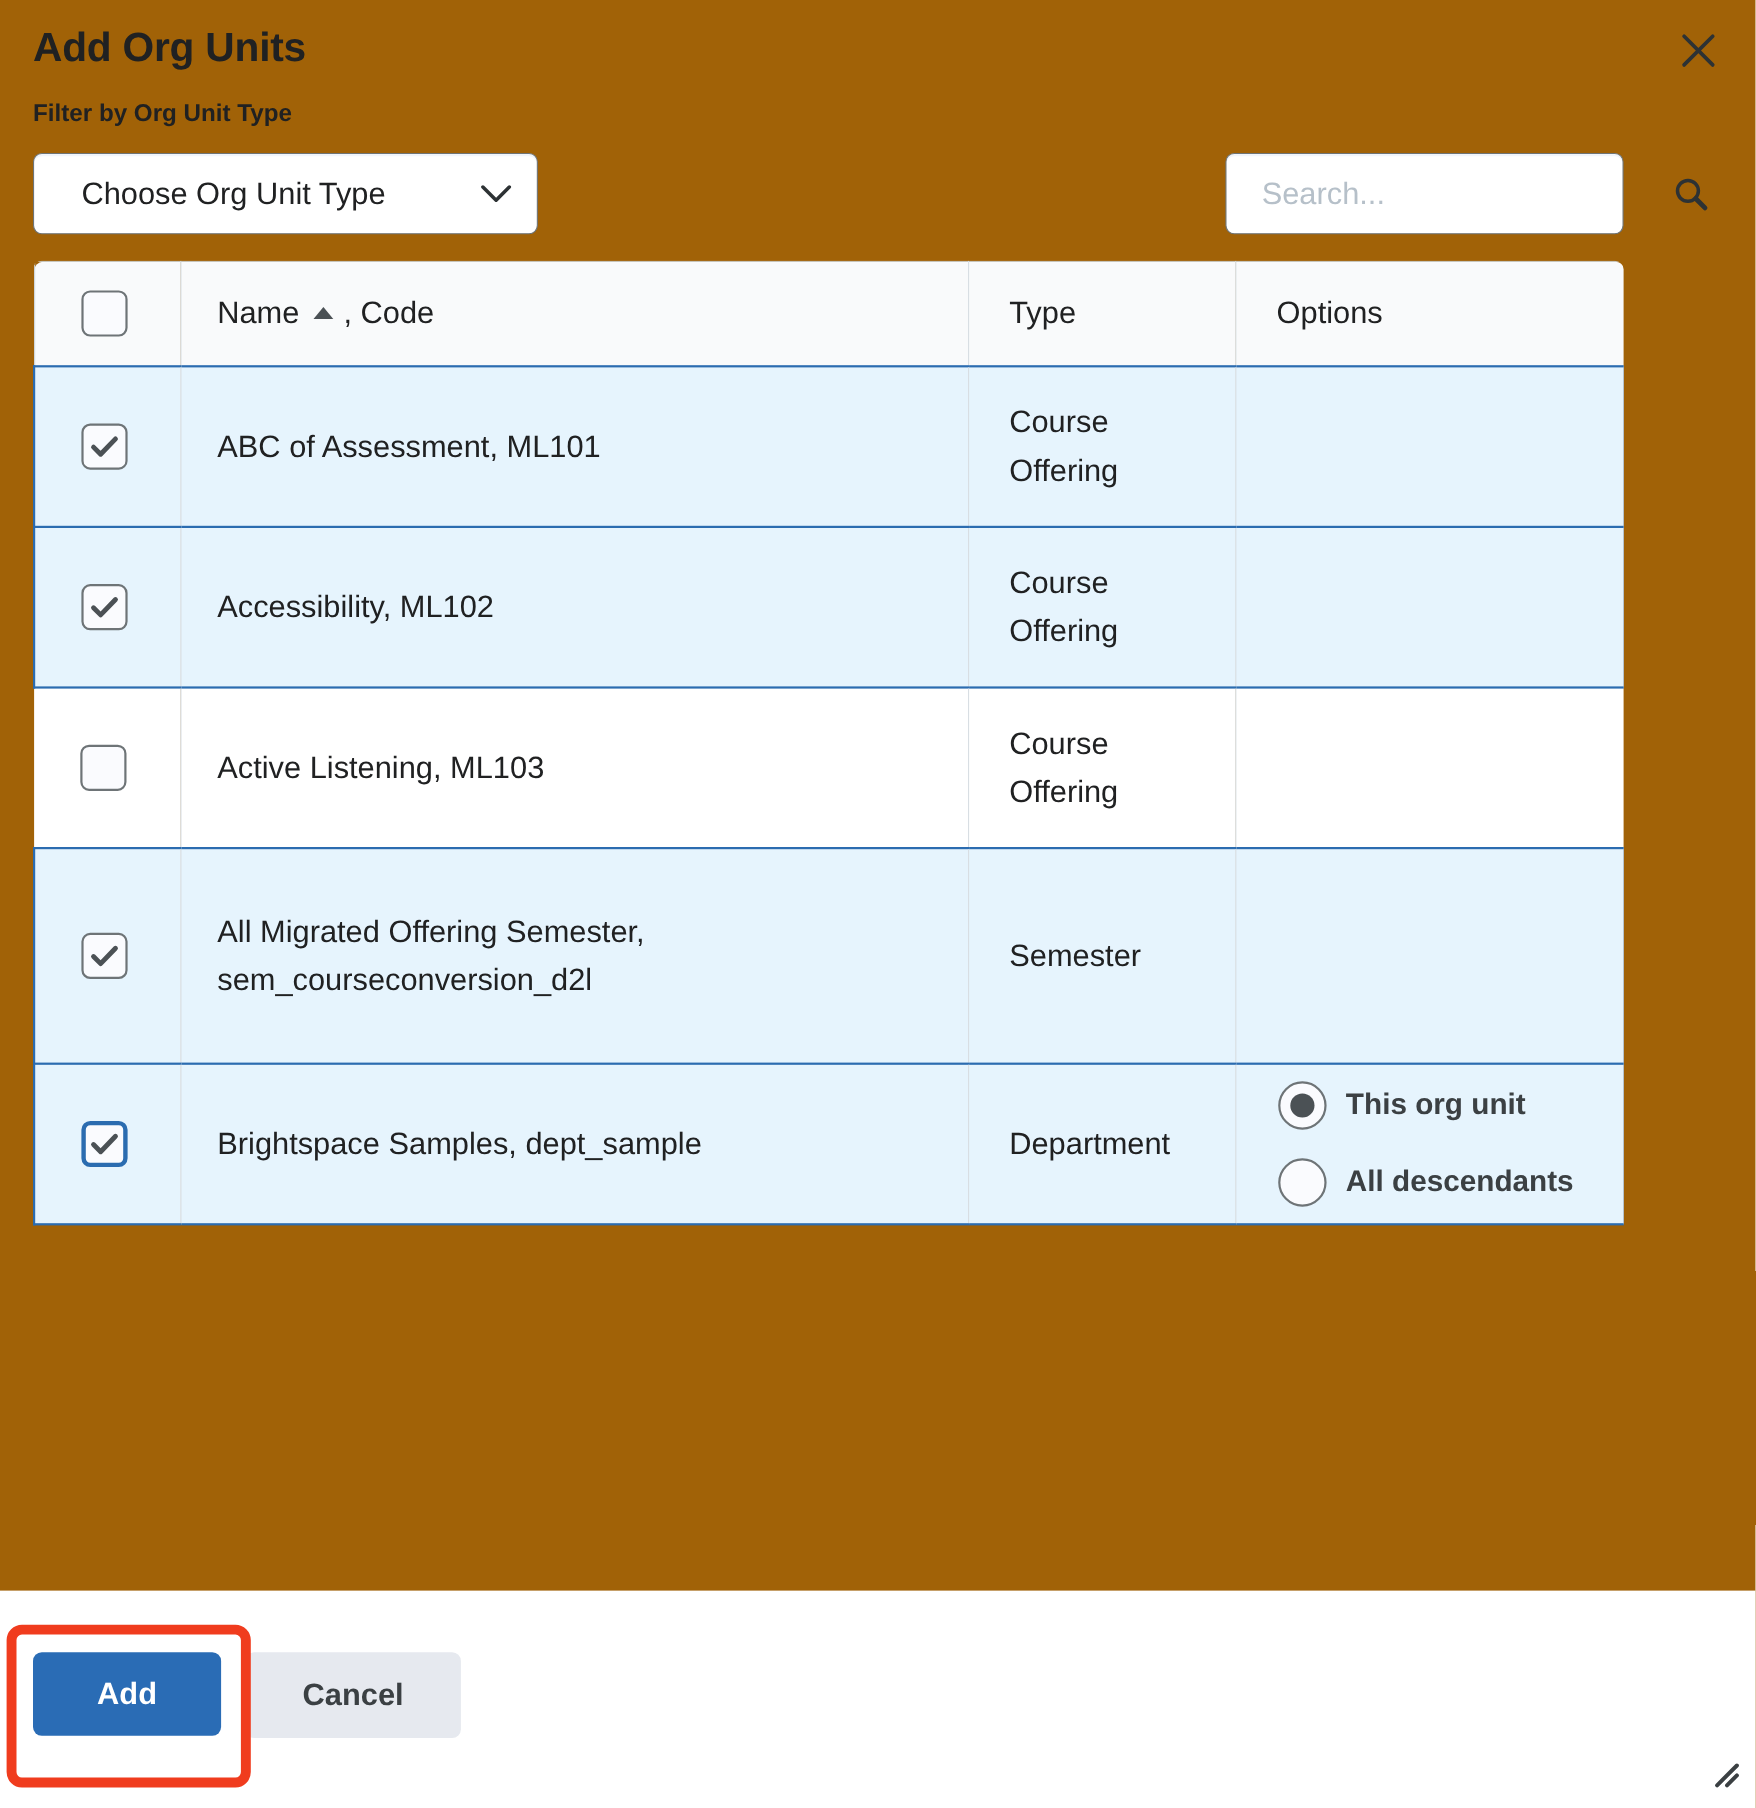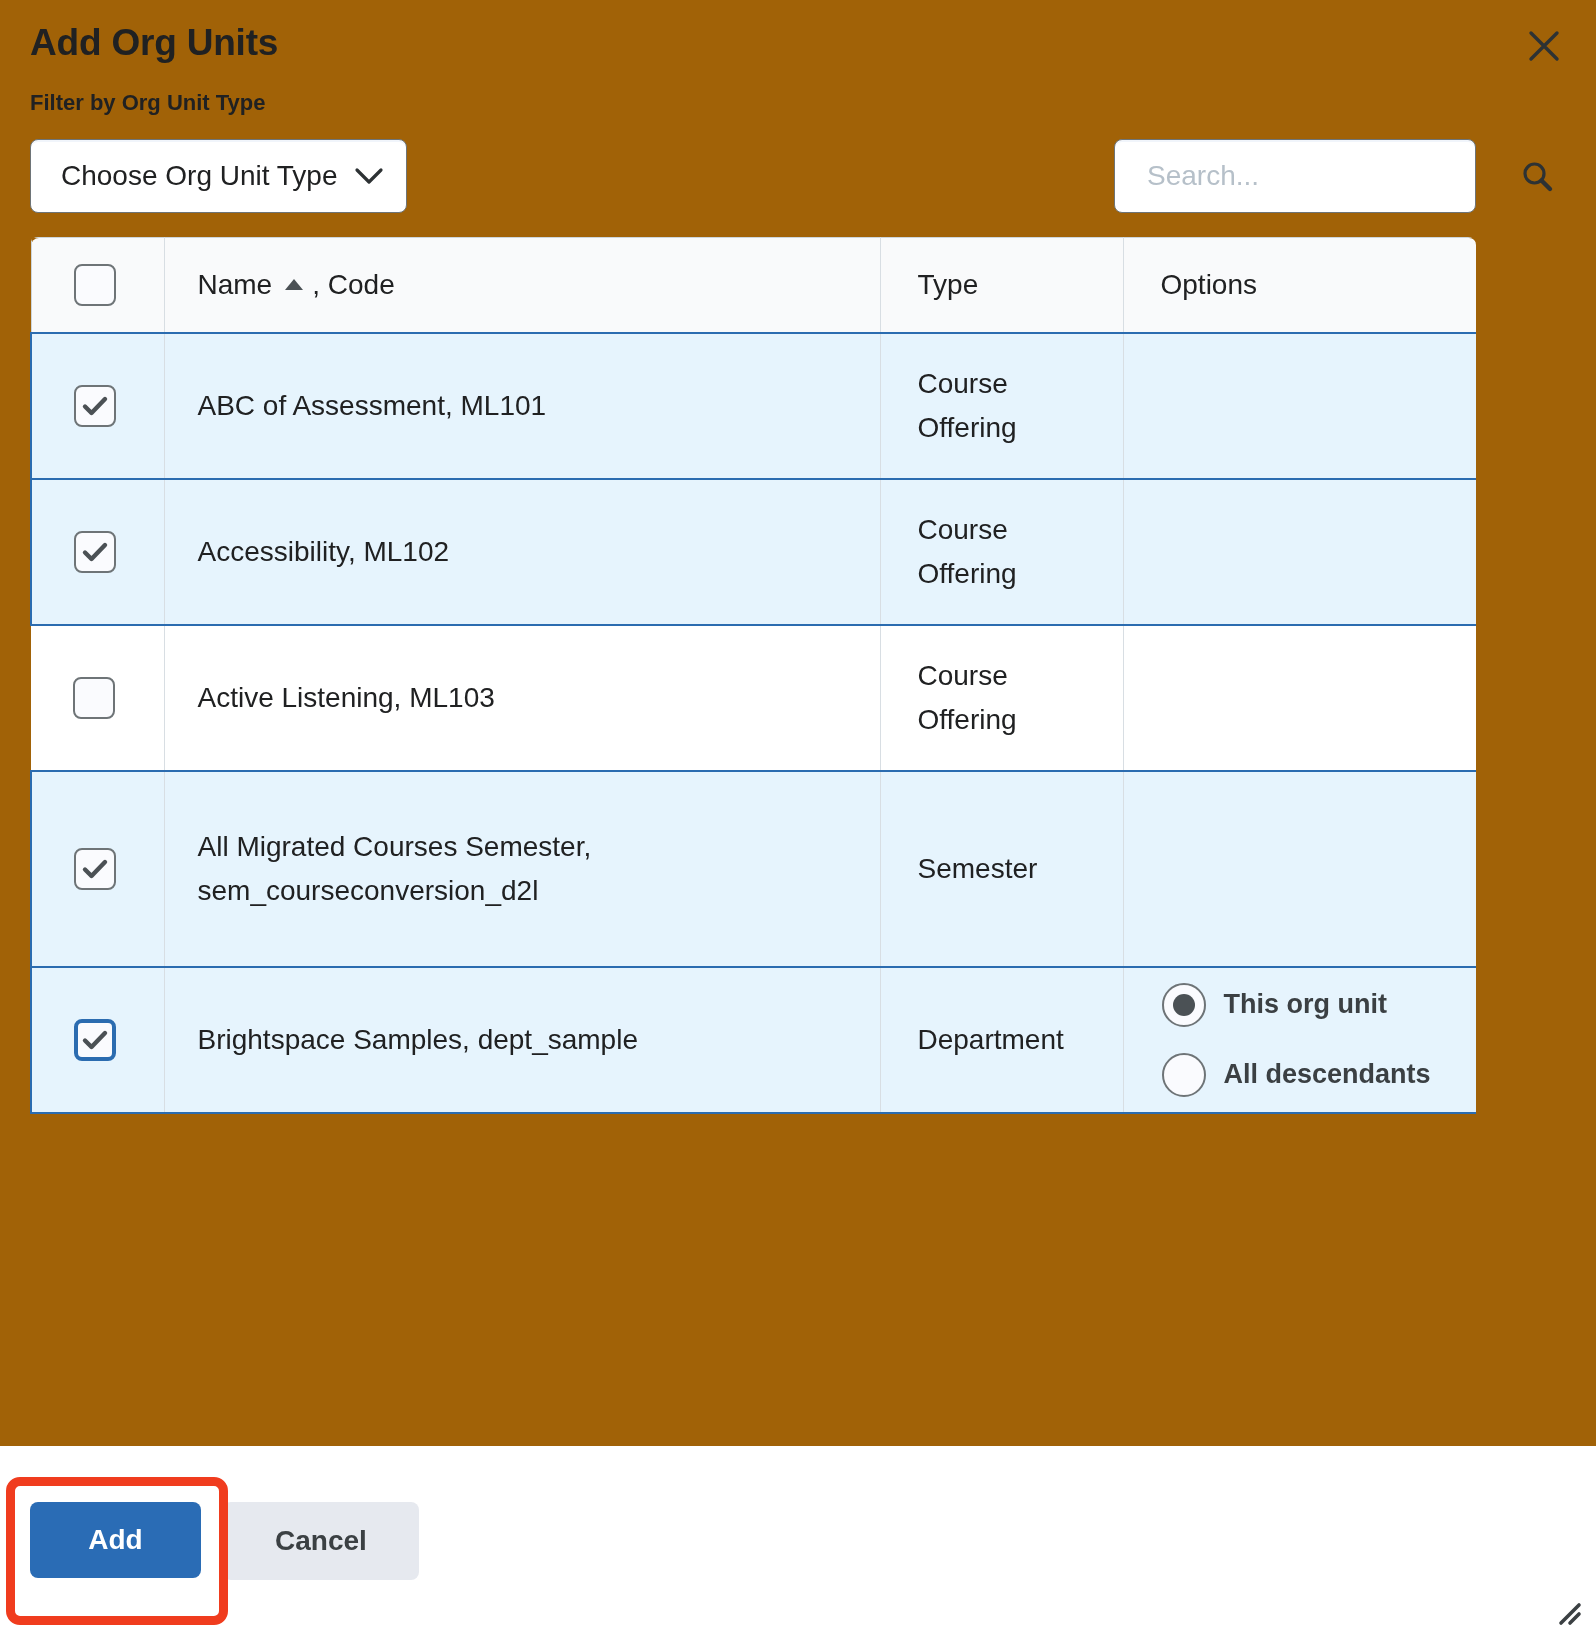--- a/index.html
+++ b/index.html
@@ -44,27 +44,27 @@
     left: 30px; top: 90px;
     font-size: 22px;
     font-weight: bold;
     color: #202122;
   }
 
   
   .select-wrap {
     position: absolute;
     left: 30px; top: 139px;
-    width: 377px; height: 74px;
+    width: 459px; height: 74px;
     border: 1px solid #6e7477;
     border-radius: 8px;
     background: #ffffff;
     box-shadow: inset 0 2px 0 0 #f1f5fb;
     display: flex; align-items: center;
-    padding: 0 22px 0 30px;
+    padding: 0 22px 0 43px;
     cursor: pointer;
   }
   .select-text {
     flex: 1;
     font-size: 28px;
     color: #202122;
   }
   .select-chevron { display: flex; align-items: center; }
 
   
@@ -349,21 +349,21 @@
           </tr>
           <tr class="selected tall">
             <td class="c-check">
               <div class="cb checked">
                 <svg width="30" height="30" viewBox="0 0 30 30">
                   <path d="M5 15.5 L11.5 22 L25 8" stroke="#4b5155" stroke-width="4.4" fill="none" stroke-linecap="round" stroke-linejoin="round"></path>
                 </svg>
               </div>
             </td>
             <td class="c-name">
-              <div class="cellpad"><span>All Migrated Courses Semester,</span><br><span>sem_courseconversion_d2l</span></div>
+              <div class="cellpad"><span>All Migrated Offering Semester,</span><br><span>sem_courseconversion_d2l</span></div>
             </td>
             <td class="c-type">
               <div class="cellpad-type">
                 <span class="type-text">Semester</span>
               </div>
             </td>
             <td class="c-options"></td>
           </tr>
           <tr class="selected">
             <td class="c-check">

